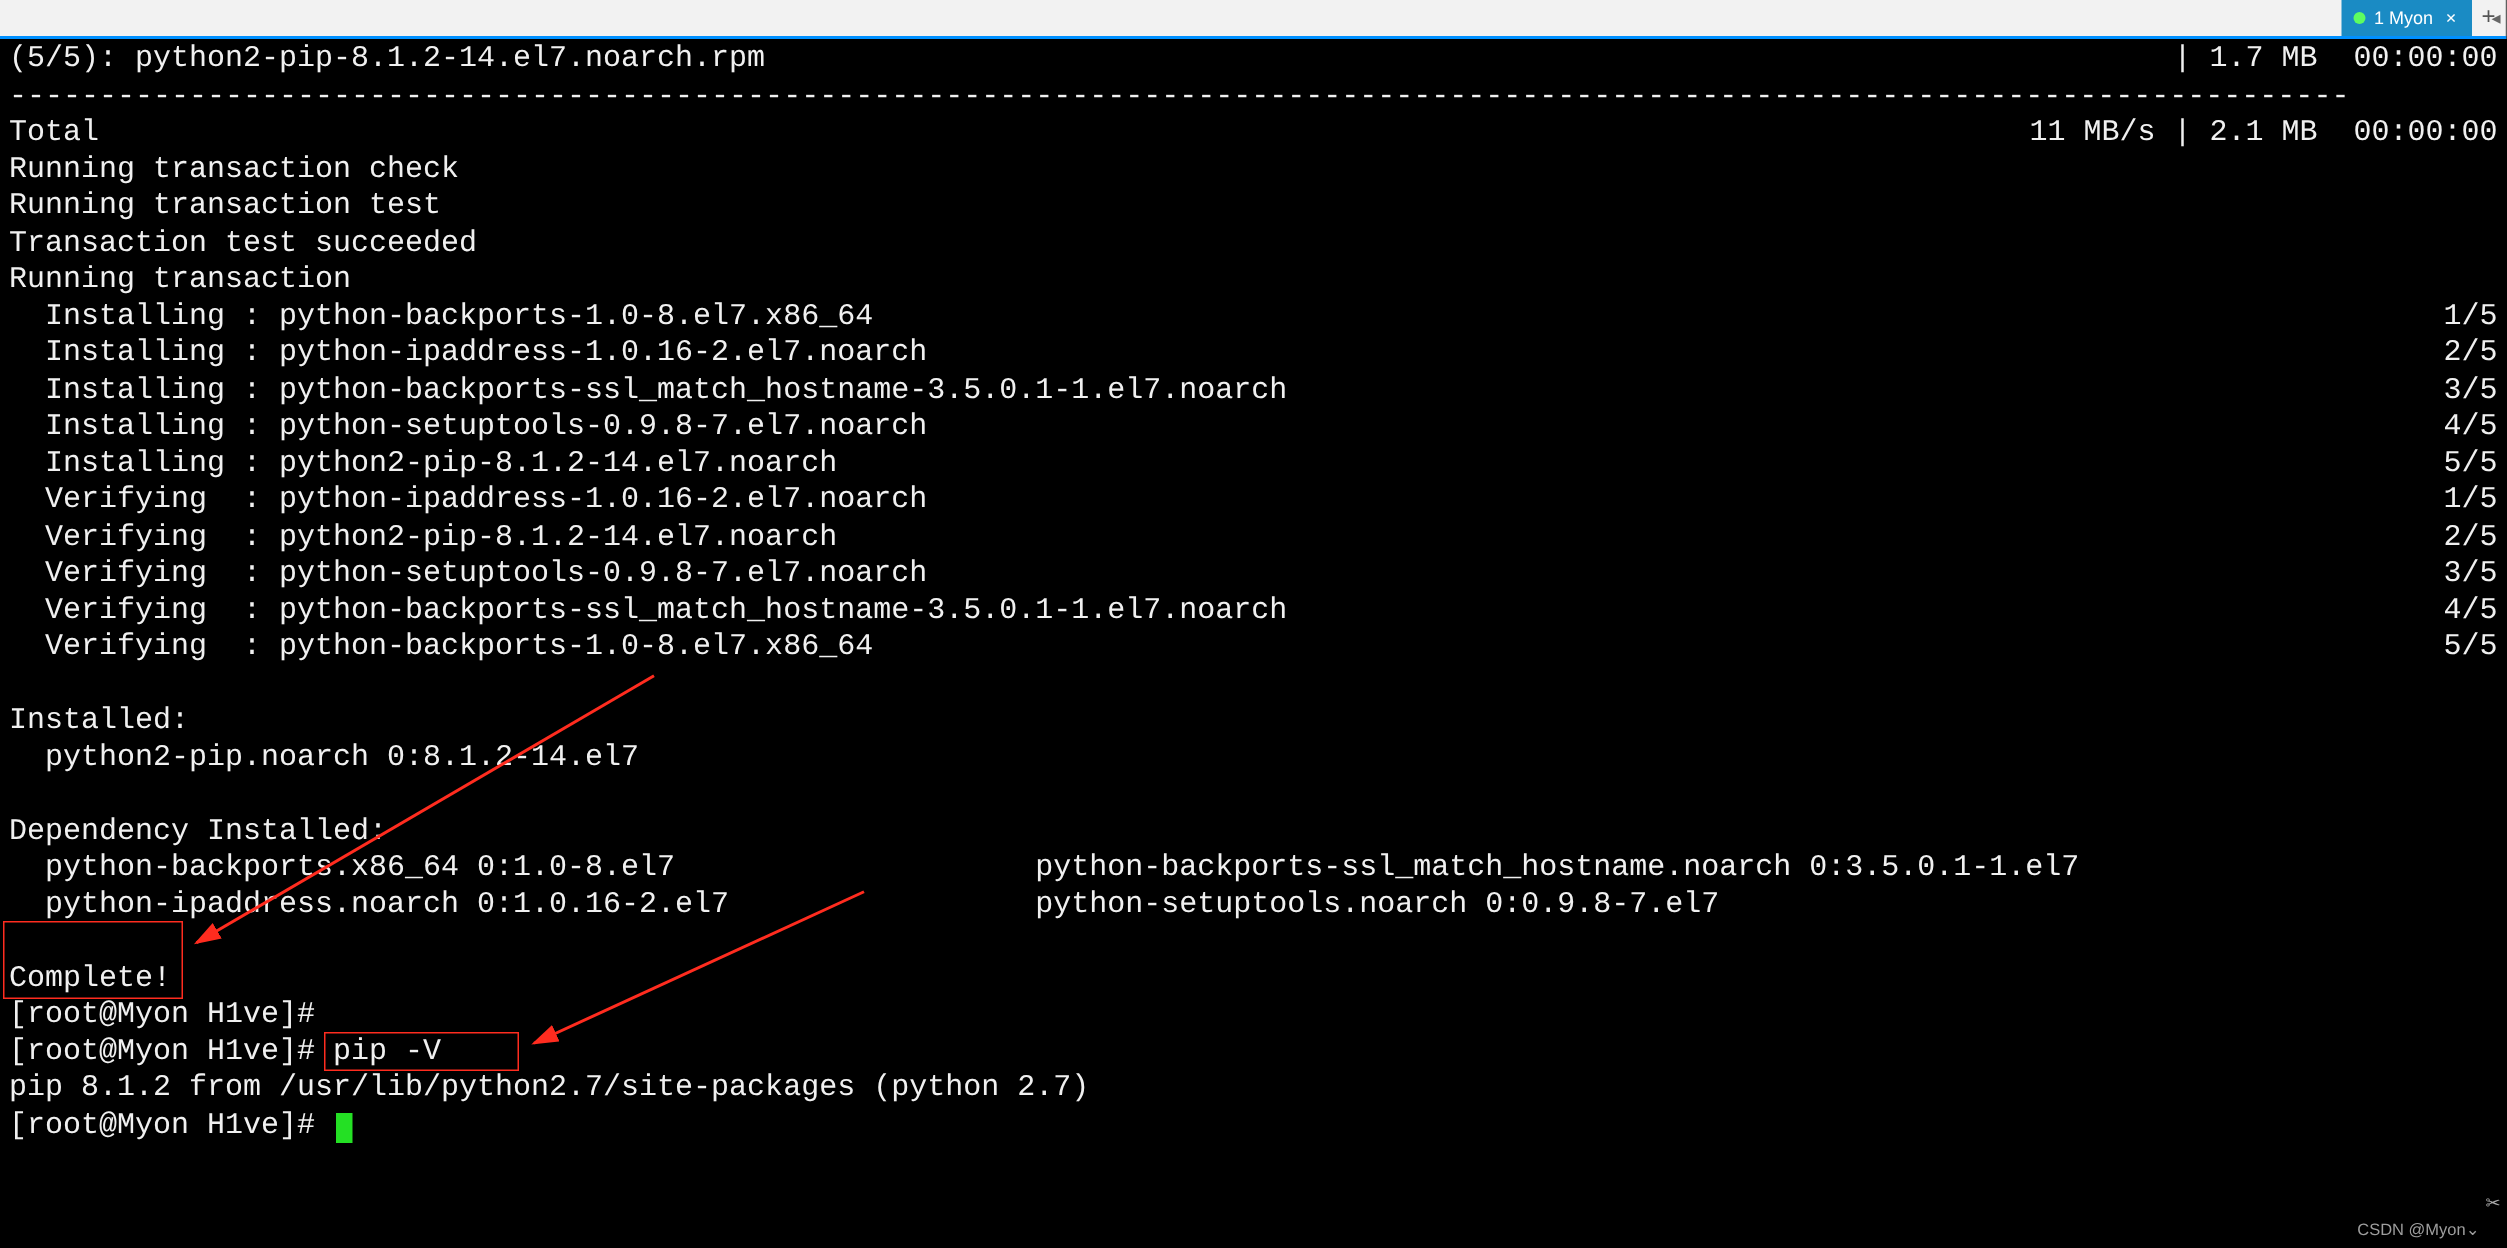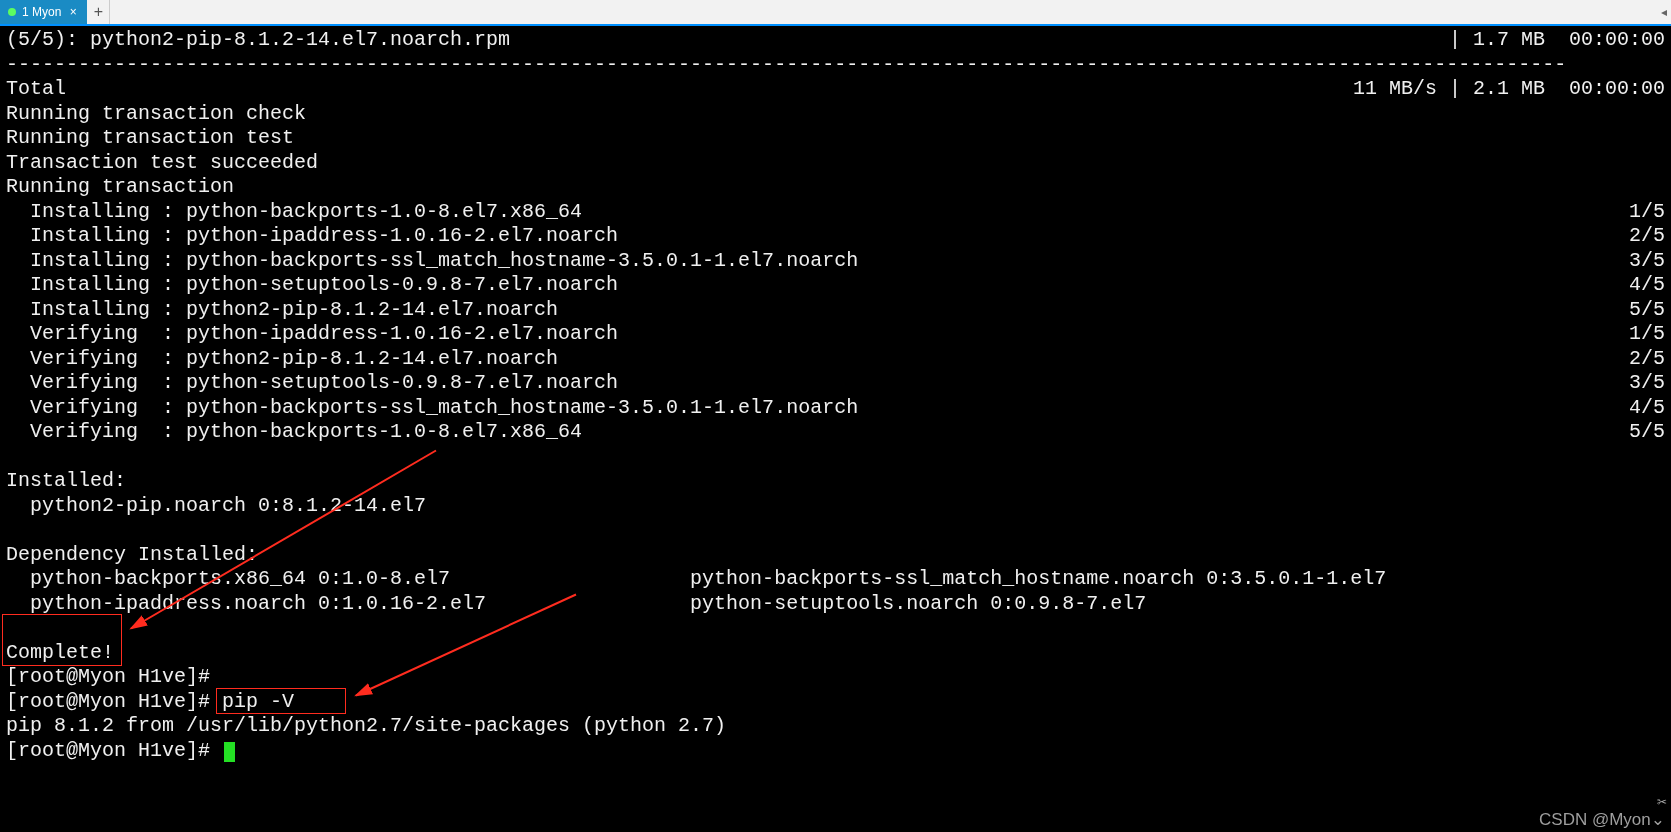--- a/index.html
+++ b/index.html
@@ -11,20 +11,21 @@
     color:#f0f0f0;
   }
   
   .tabbar{
     height:24px;
     background:#f2f2f2;
     display:flex;
     align-items:stretch;
     border-bottom:2px solid #0090ff;
     position:relative;
+    justify-content:flex-end;
   }
   .tab{
     display:inline-flex;
     align-items:center;
     gap:6px;
     background:#1a8bc4;
     color:#fff;
     font-family:"Segoe UI",sans-serif;
     font-size:12px;
     padding:0 8px 0 8px;
@@ -61,21 +62,21 @@
     vertical-align:text-bottom;margin-left:2px;
   }
   
   .hl{
     position:absolute;border:1px solid #ff2c1f;box-sizing:border-box;
     pointer-events:none;
   }
   
   svg.overlay{position:absolute;top:0;left:0;pointer-events:none;}
   .watermark{
-    position:absolute;right:6px;bottom:2px;color:#9e9e9e;font-family:sans-serif;font-size:17px;
+    position:absolute;right:18px;bottom:2px;color:#9e9e9e;font-family:sans-serif;font-size:11px;
   }
   .cut{position:absolute;right:4px;bottom:20px;color:#aaa;font-family:sans-serif;font-size:12px;}
 </style>
 </head>
 <body>
 
 <div class="tabbar">
   <div class="tab">
     <span class="dot"></span>
     <span>1 Myon</span>

